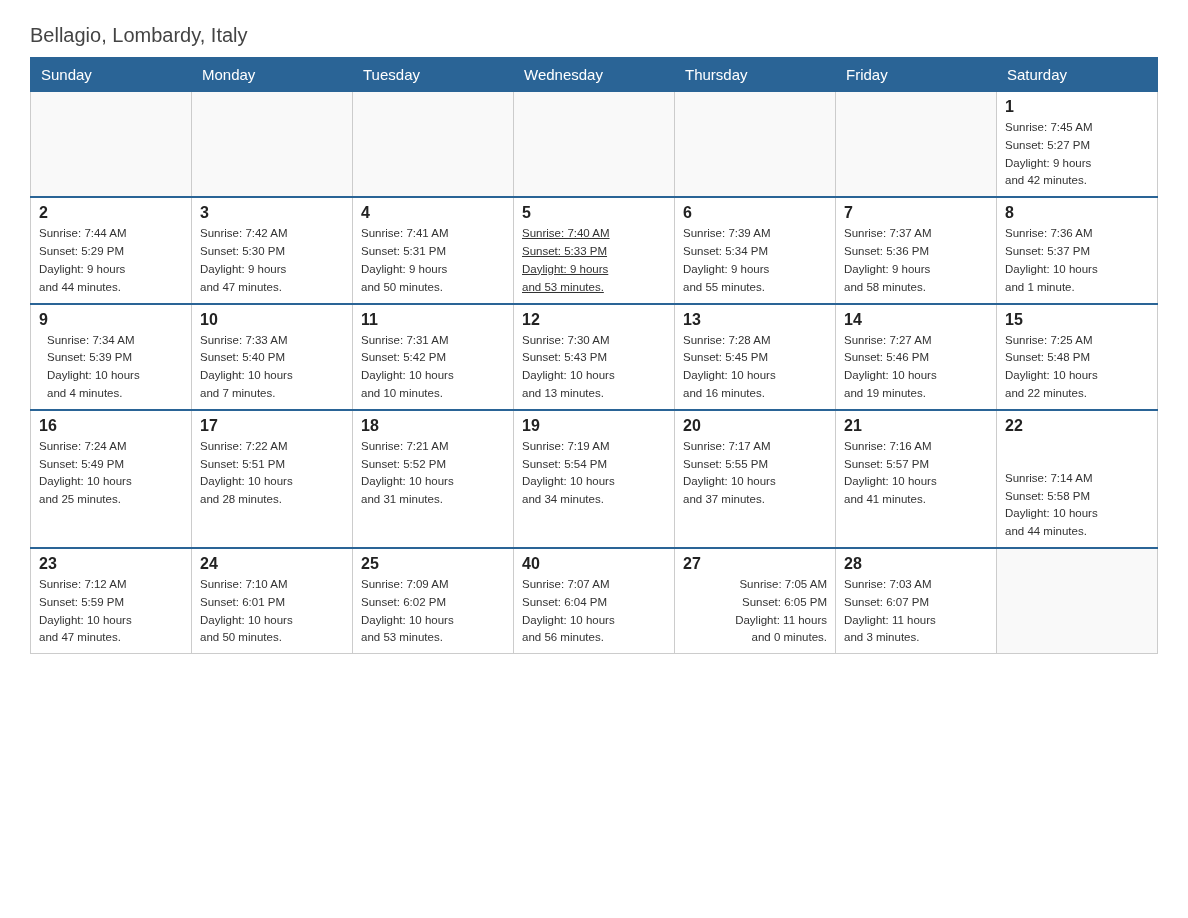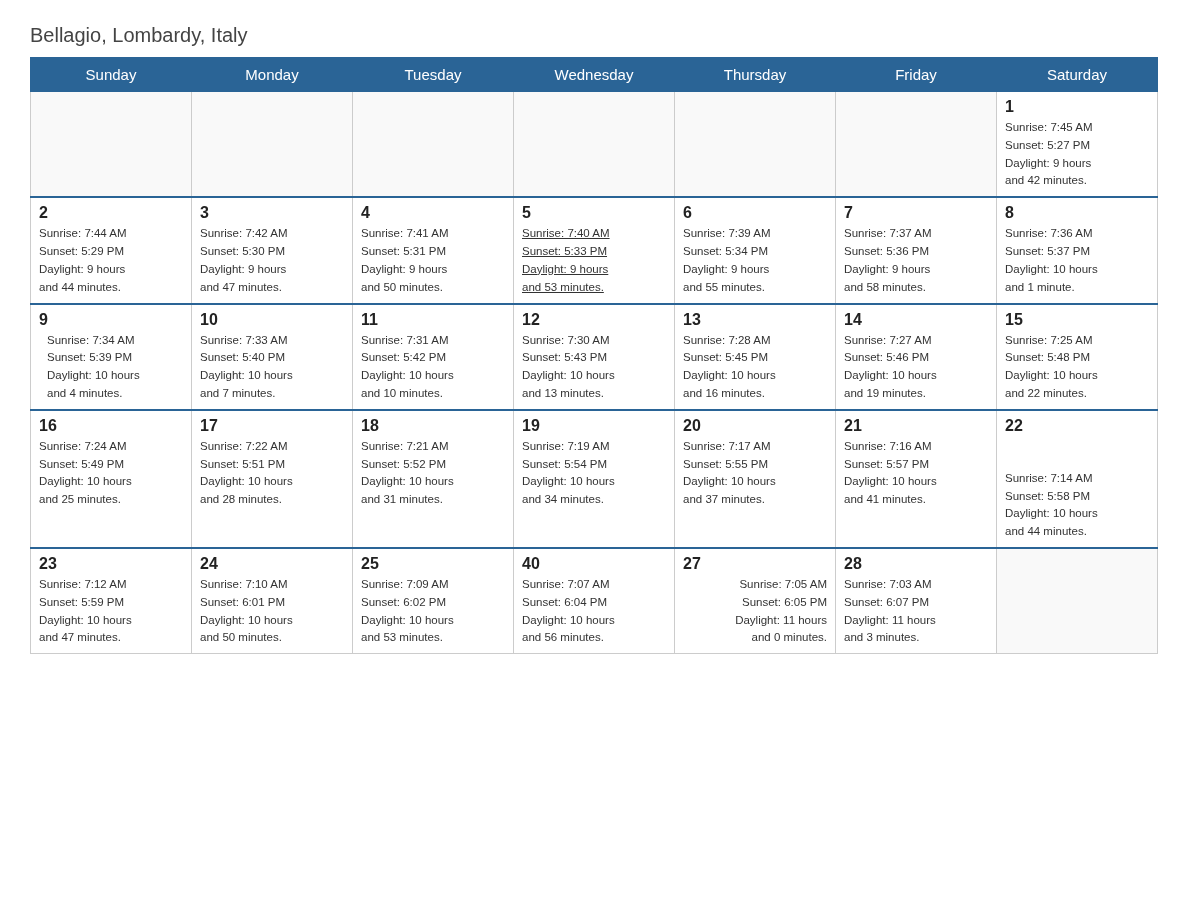--- a/index.html
+++ b/index.html
@@ -45,21 +45,21 @@
       width: 100%;
       border-collapse: collapse;
       margin-top: 10px;
     }
     .calendar th {
       background: #2a6496;
       color: #fff;
       font-size: 15px;
       font-weight: normal;
       padding: 8px 10px;
-      text-align: center;
+      text-align: left;
       border: 1px solid #2a6496;
     }
     .calendar td {
       border: 1px solid #ccc;
       vertical-align: top;
       padding: 6px 8px;
       width: calc(100% / 7);
       min-height: 110px;
       font-size: 12px;
       color: #333;

